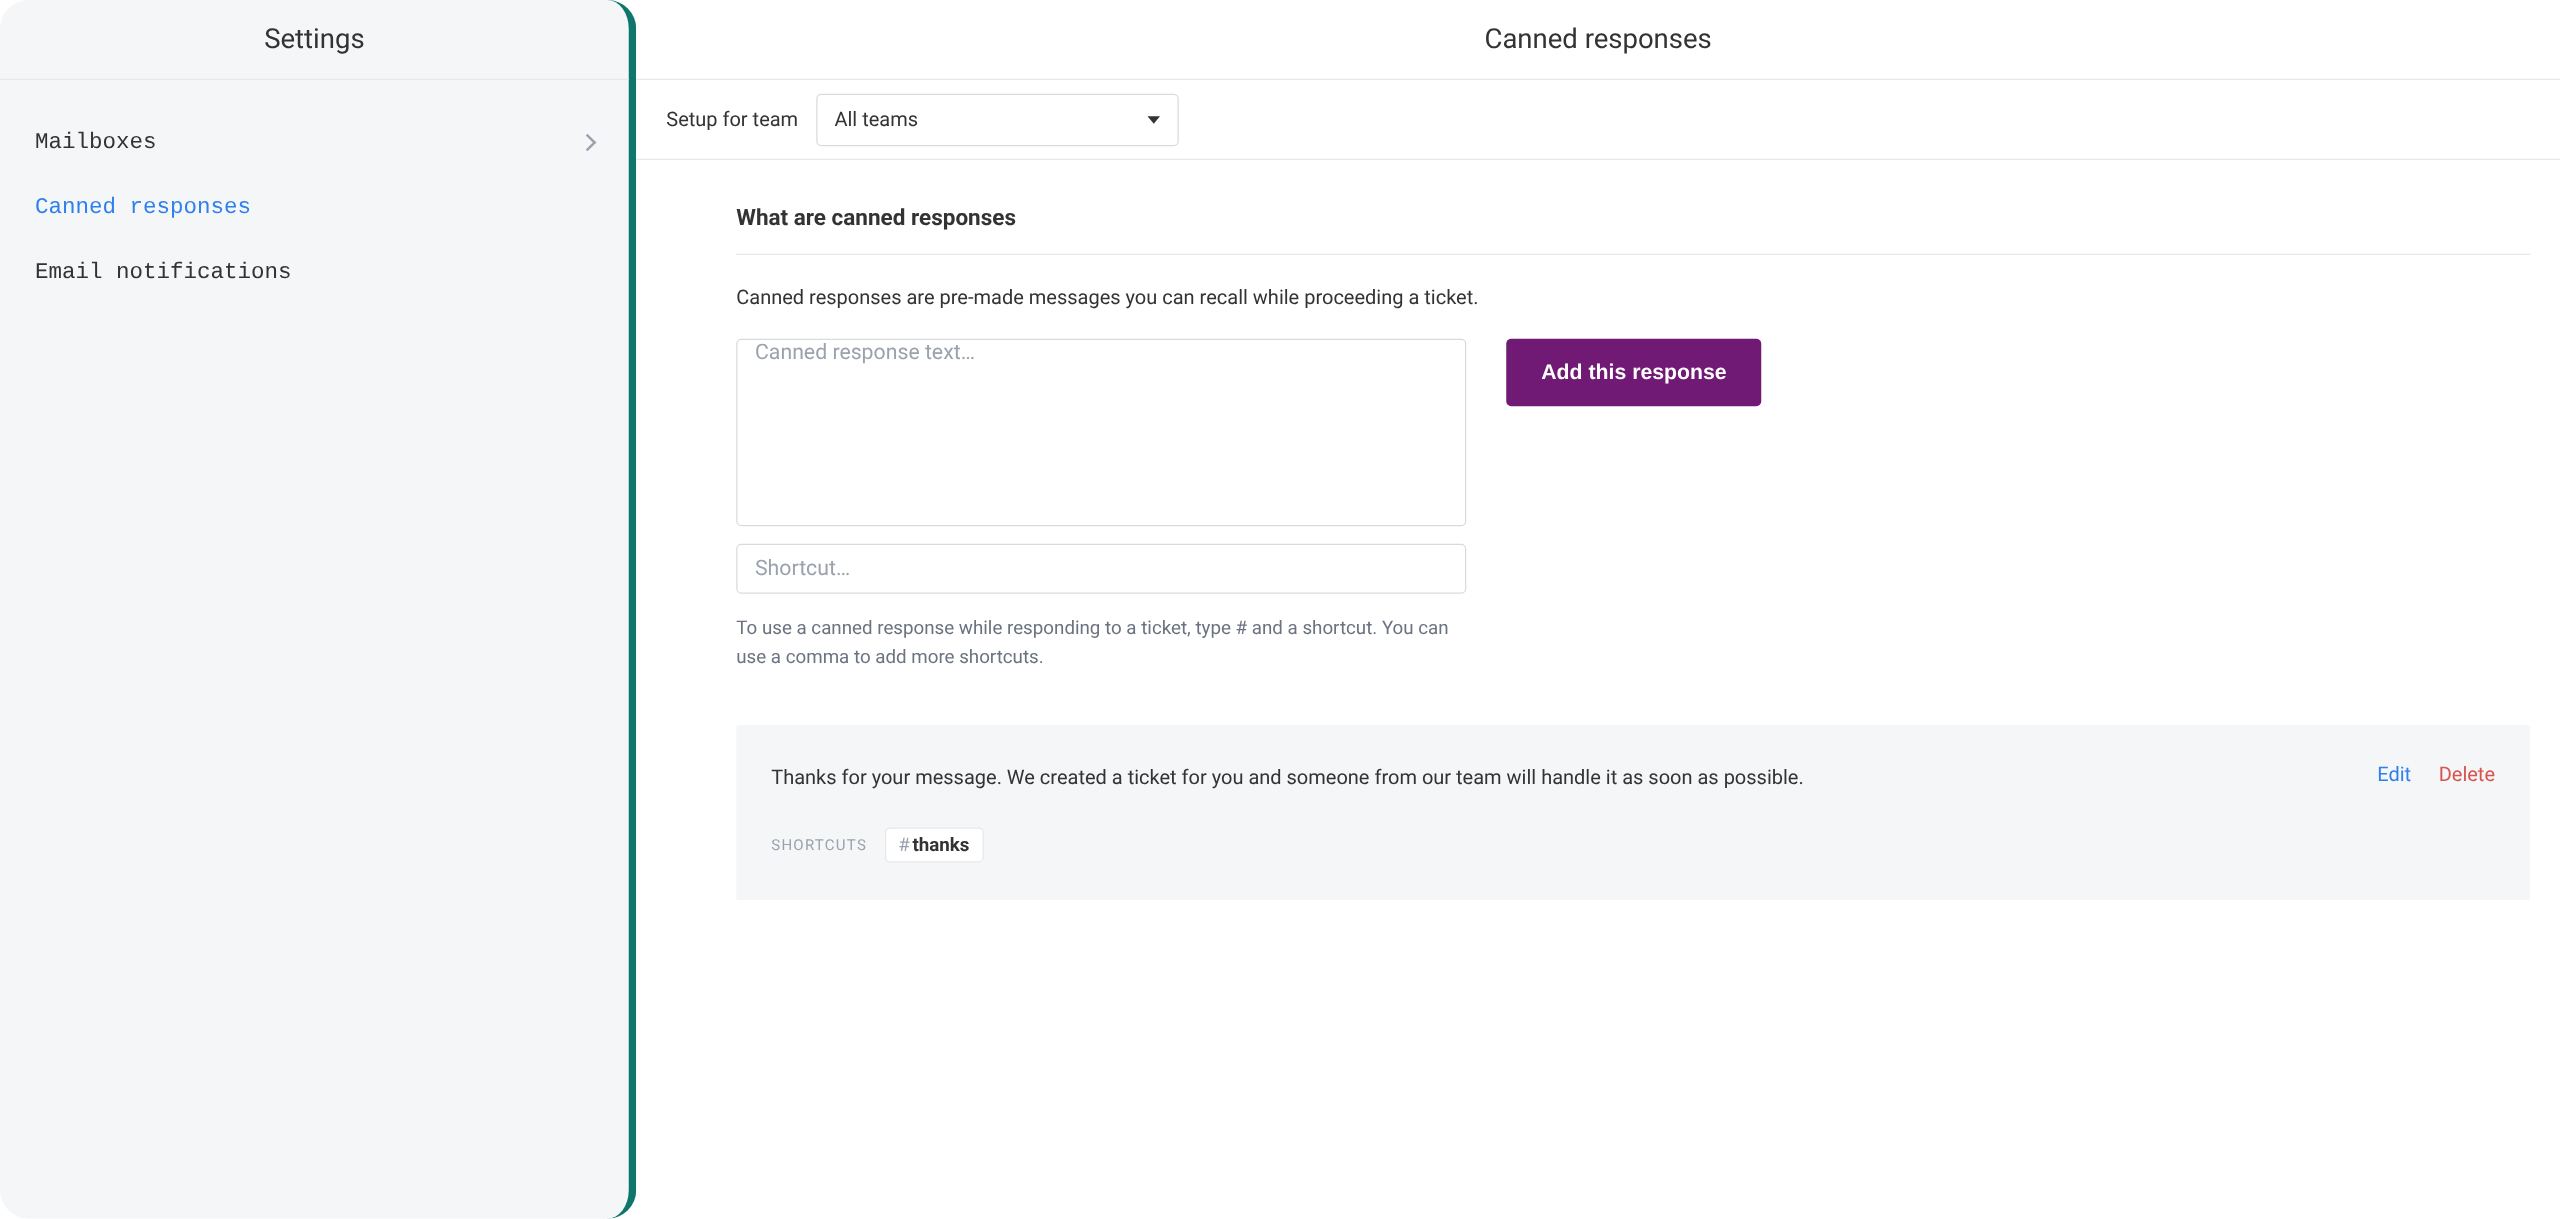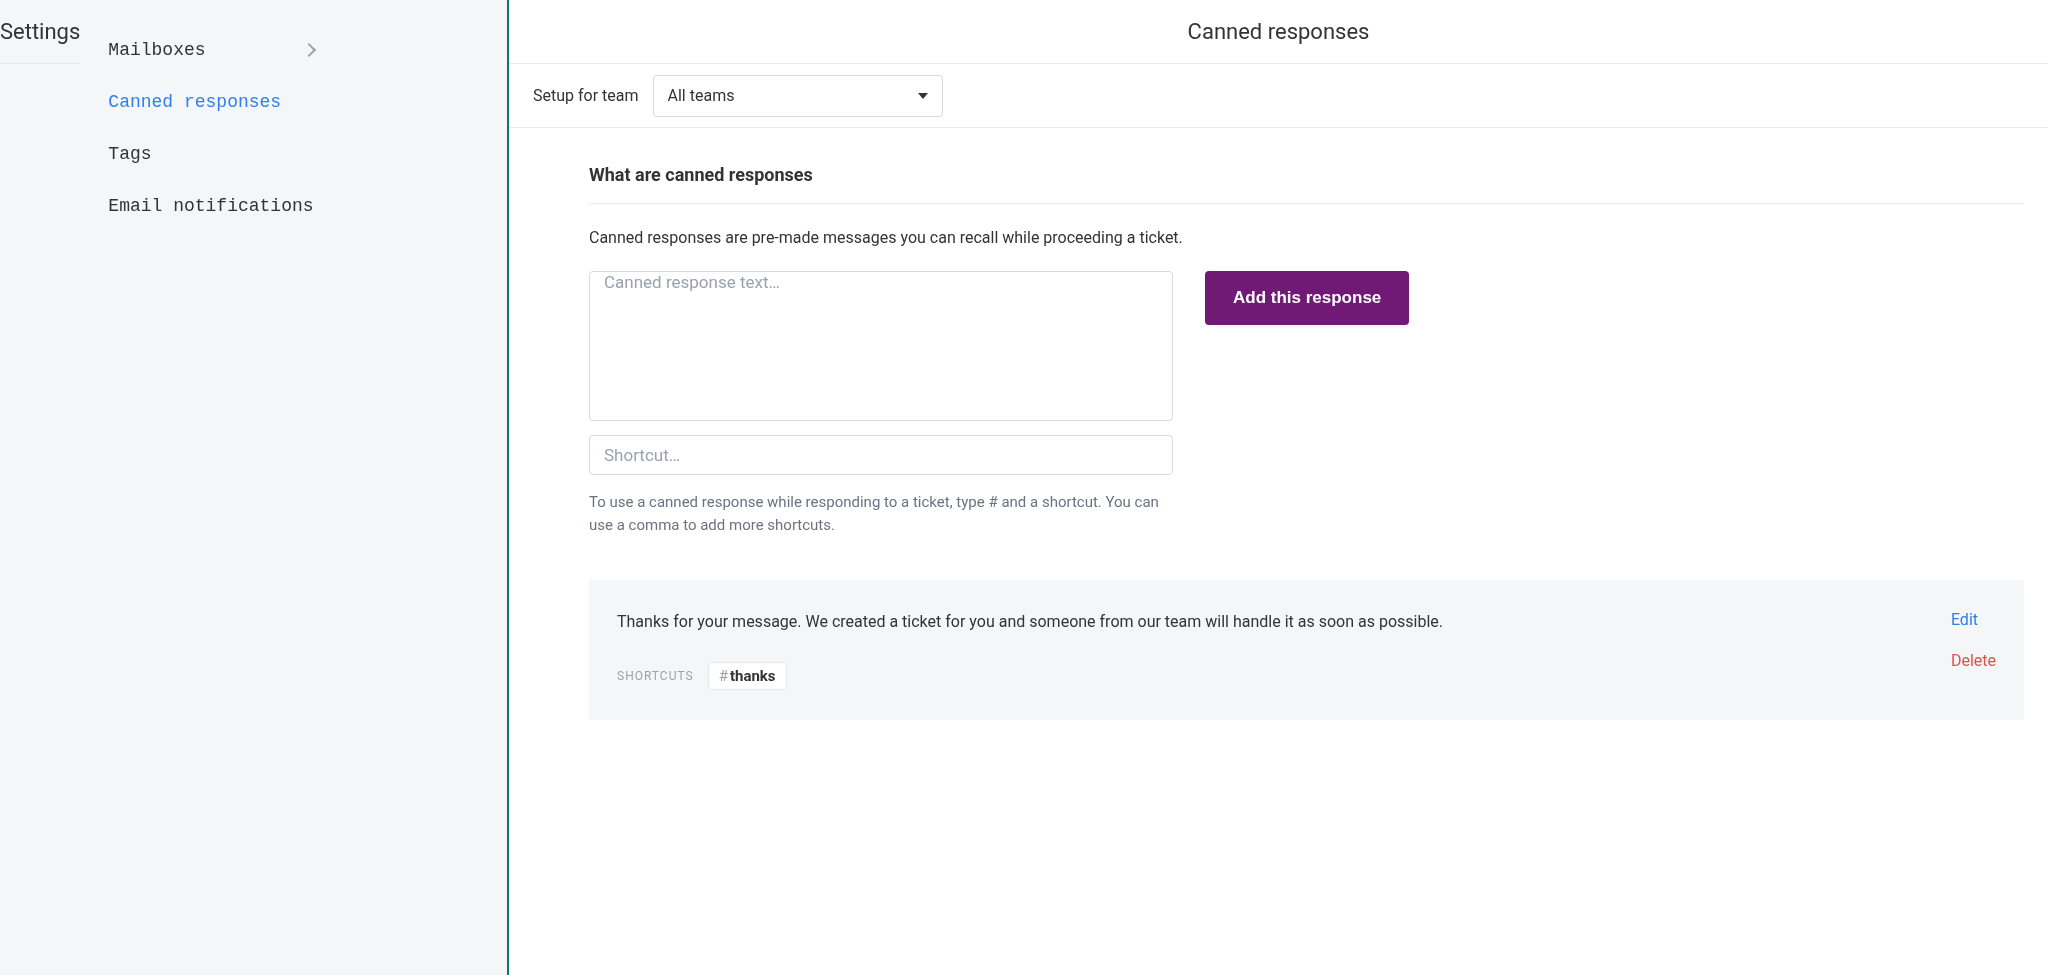--- a/index.html
+++ b/index.html
@@ -11,23 +11,24 @@
   }
   .app {
     display: flex;
     width: 100%;
     min-height: 100vh;
   }
   
   .sidebar {
     width: 509px;
     background: #f4f6f8;
-    border-right: 2px solid #0f766e;
-    display: flex;
-    flex-direction: row;
+    border-right: 6px solid #0f766e;
+    display: flex;
+    flex-direction: column;
+    border-radius: 23px;
   }
   .sidebar-header {
     height: 64px;
     border-bottom: 1px solid #e6e8eb;
     display: flex;
     align-items: center;
     justify-content: center;
   }
   .sidebar-title {
     font-size: 22px;
@@ -234,21 +235,20 @@
     margin-right: 2px;
   }
   .shortcut-name {
     color: #333;
     font-weight: 700;
   }
   .existing-actions {
     display: flex;
     gap: 22px;
     font-size: 16px;
-    flex-direction: column;
   }
   .action-edit {
     color: #2f80ed;
     cursor: pointer;
   }
   .action-delete {
     color: #d9534f;
     cursor: pointer;
   }
 </style>
@@ -260,23 +260,20 @@
     <div class="sidebar-header">
       <div class="sidebar-title">Settings</div>
     </div>
     <nav class="sidebar-nav">
       <div class="sidebar-item">
         <span class="sidebar-item-label">Mailboxes</span>
         <span class="chevron-icon"></span>
       </div>
       <div class="sidebar-item active">
         <span class="sidebar-item-label">Canned responses</span>
-      </div>
-      <div class="sidebar-item">
-        <span class="sidebar-item-label">Tags</span>
       </div>
       <div class="sidebar-item">
         <span class="sidebar-item-label">Email notifications</span>
       </div>
     </nav>
   </aside>
 
   <main class="main">
     <div class="main-header">
       <div class="main-title">Canned responses</div>

